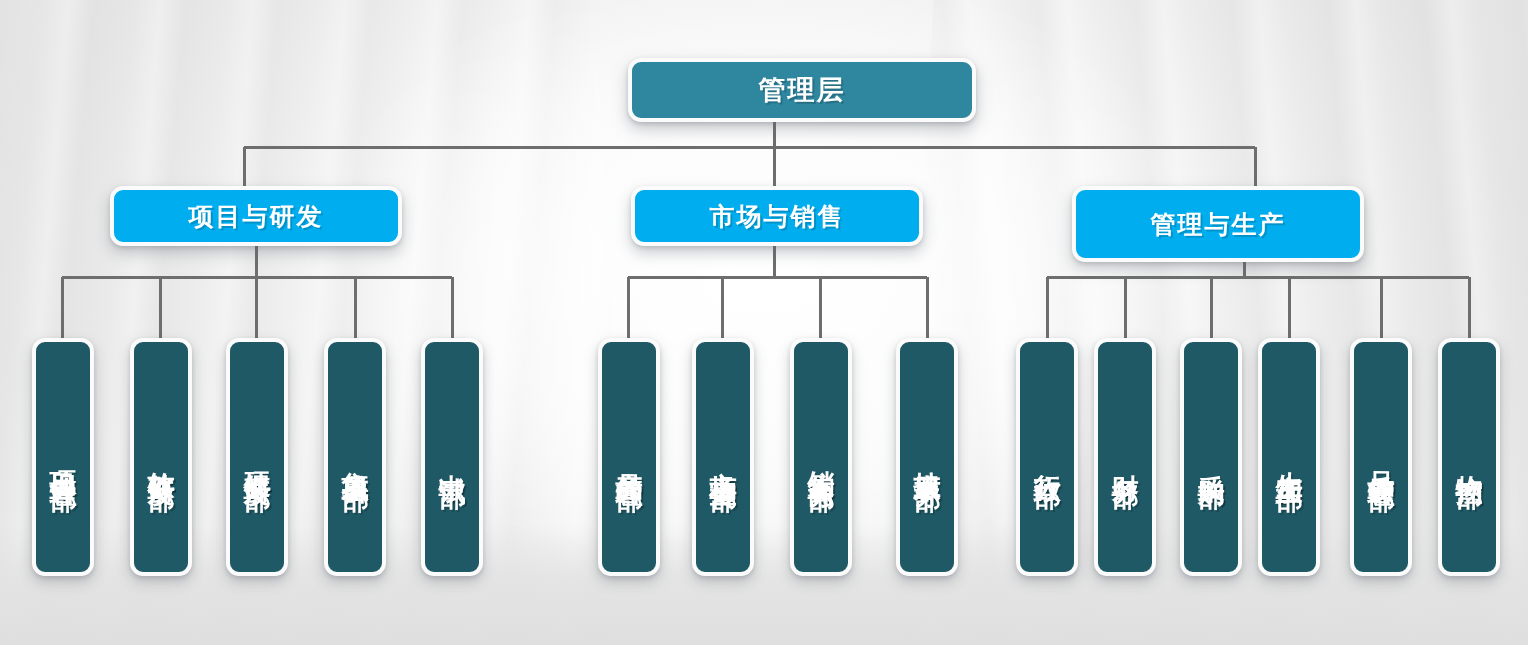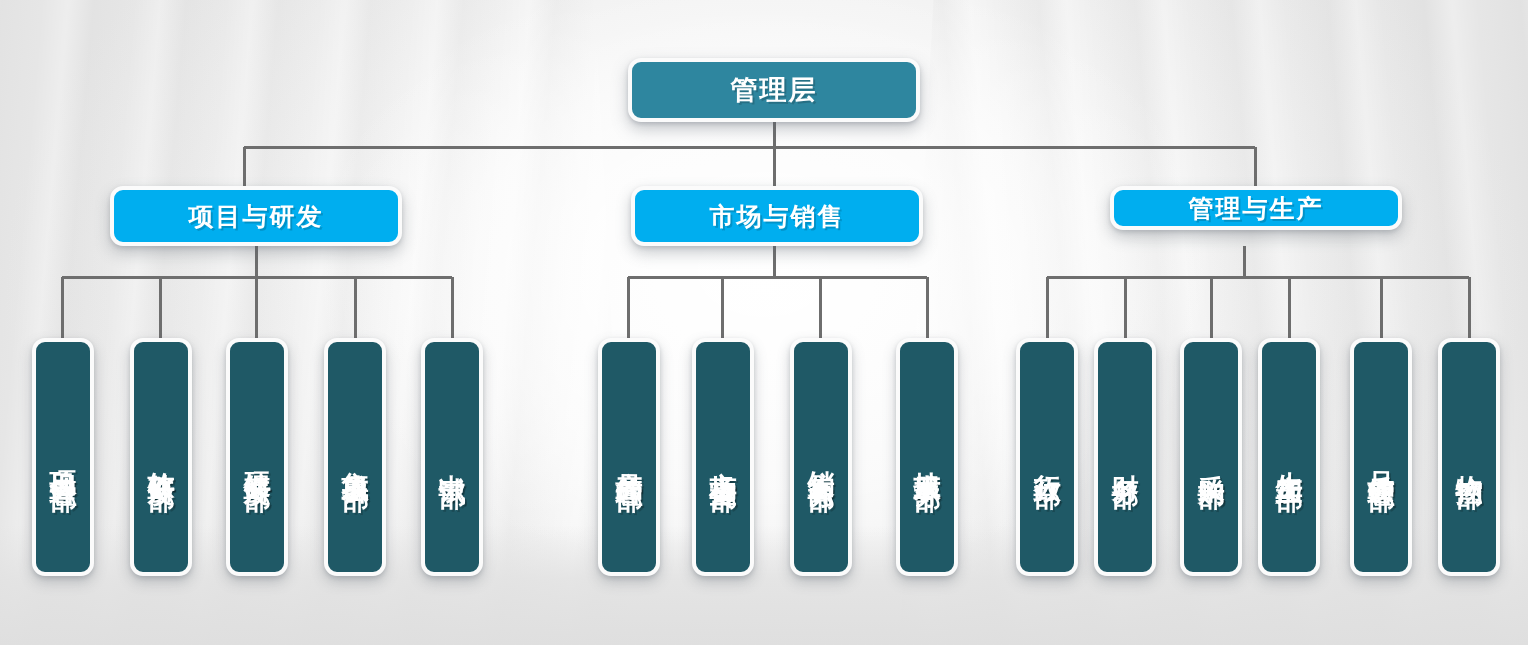--- a/index.html
+++ b/index.html
@@ -159,33 +159,33 @@
       <line x1="1047" y1="277" x2="1469" y2="277"></line>
       <line x1="1047" y1="277" x2="1047" y2="338"></line>
       <line x1="1125" y1="277" x2="1125" y2="338"></line>
       <line x1="1211" y1="277" x2="1211" y2="338"></line>
       <line x1="1289" y1="277" x2="1289" y2="338"></line>
       <line x1="1381" y1="277" x2="1381" y2="338"></line>
       <line x1="1469" y1="277" x2="1469" y2="338"></line>
     </g>
   </svg>
 
-  <div class="node node-root" style="left:628px; top:58px; width:292px; height:64px;">
+  <div class="node node-root" style="left:628px; top:58px; width:348px; height:64px;">
     <span>管理层</span>
   </div>
 
   <div class="node node-div" style="left:110px; top:186px; width:292px; height:60px;">
     <span>项目与研发</span>
   </div>
 
   <div class="node node-div" style="left:631px; top:186px; width:292px; height:60px;">
     <span>市场与销售</span>
   </div>
 
-  <div class="node node-div" style="left:1110px; top:186px; width:292px; height:44px;">
+  <div class="node node-div" style="left:1072px; top:186px; width:292px; height:76px;">
     <span>管理与生产</span>
   </div>
 
   <div class="node node-leaf" style="left:32px; top:338px; width:62px; height:238px;">
     <span>项目管理部</span>
   </div>
   <div class="node node-leaf" style="left:130px; top:338px; width:62px; height:238px;">
     <span>软件研发部</span>
   </div>
   <div class="node node-leaf" style="left:226px; top:338px; width:62px; height:238px;">

